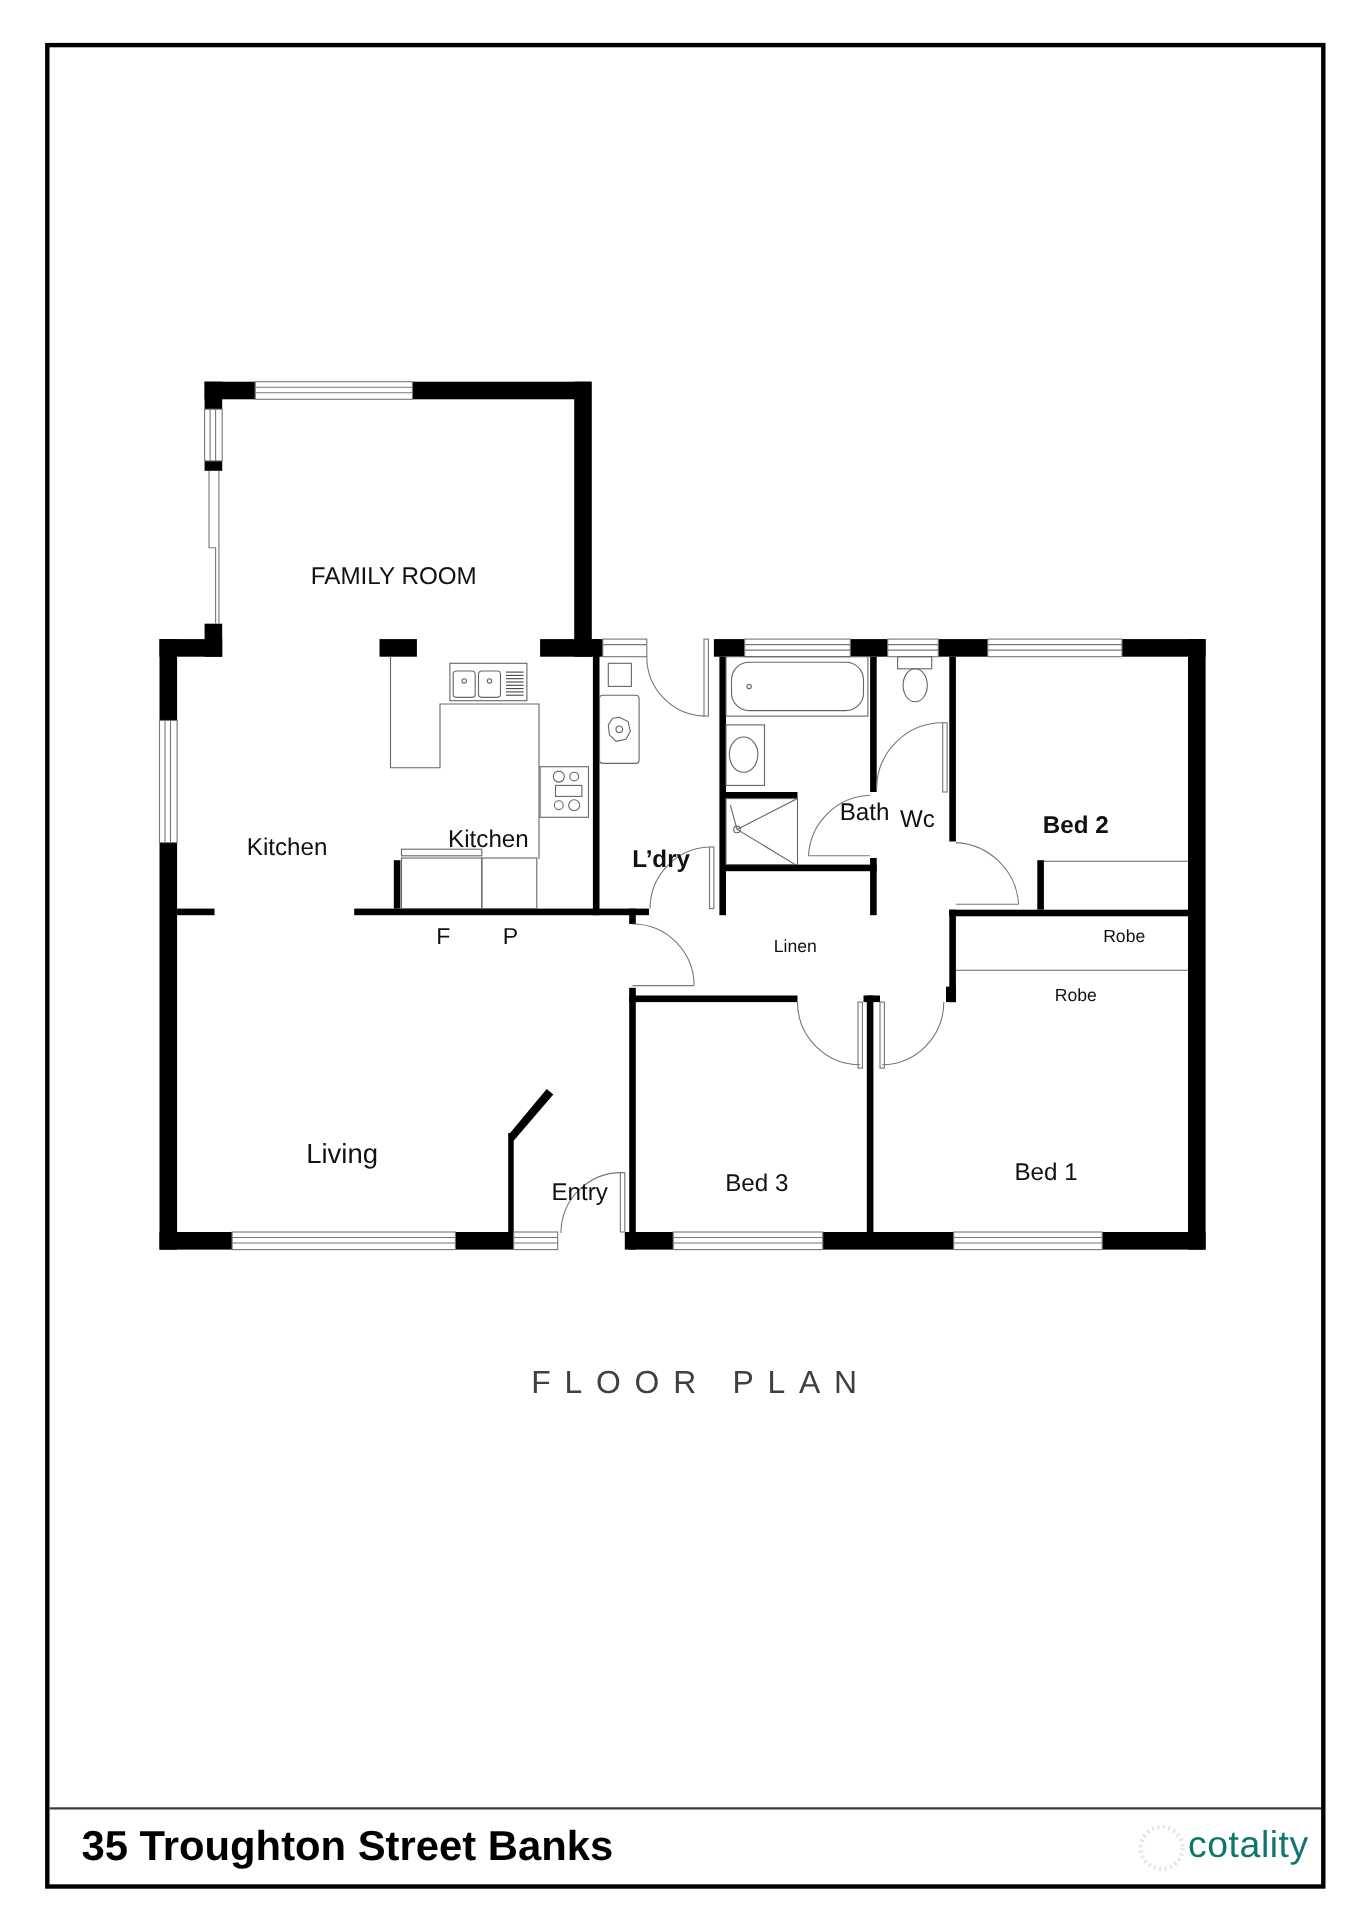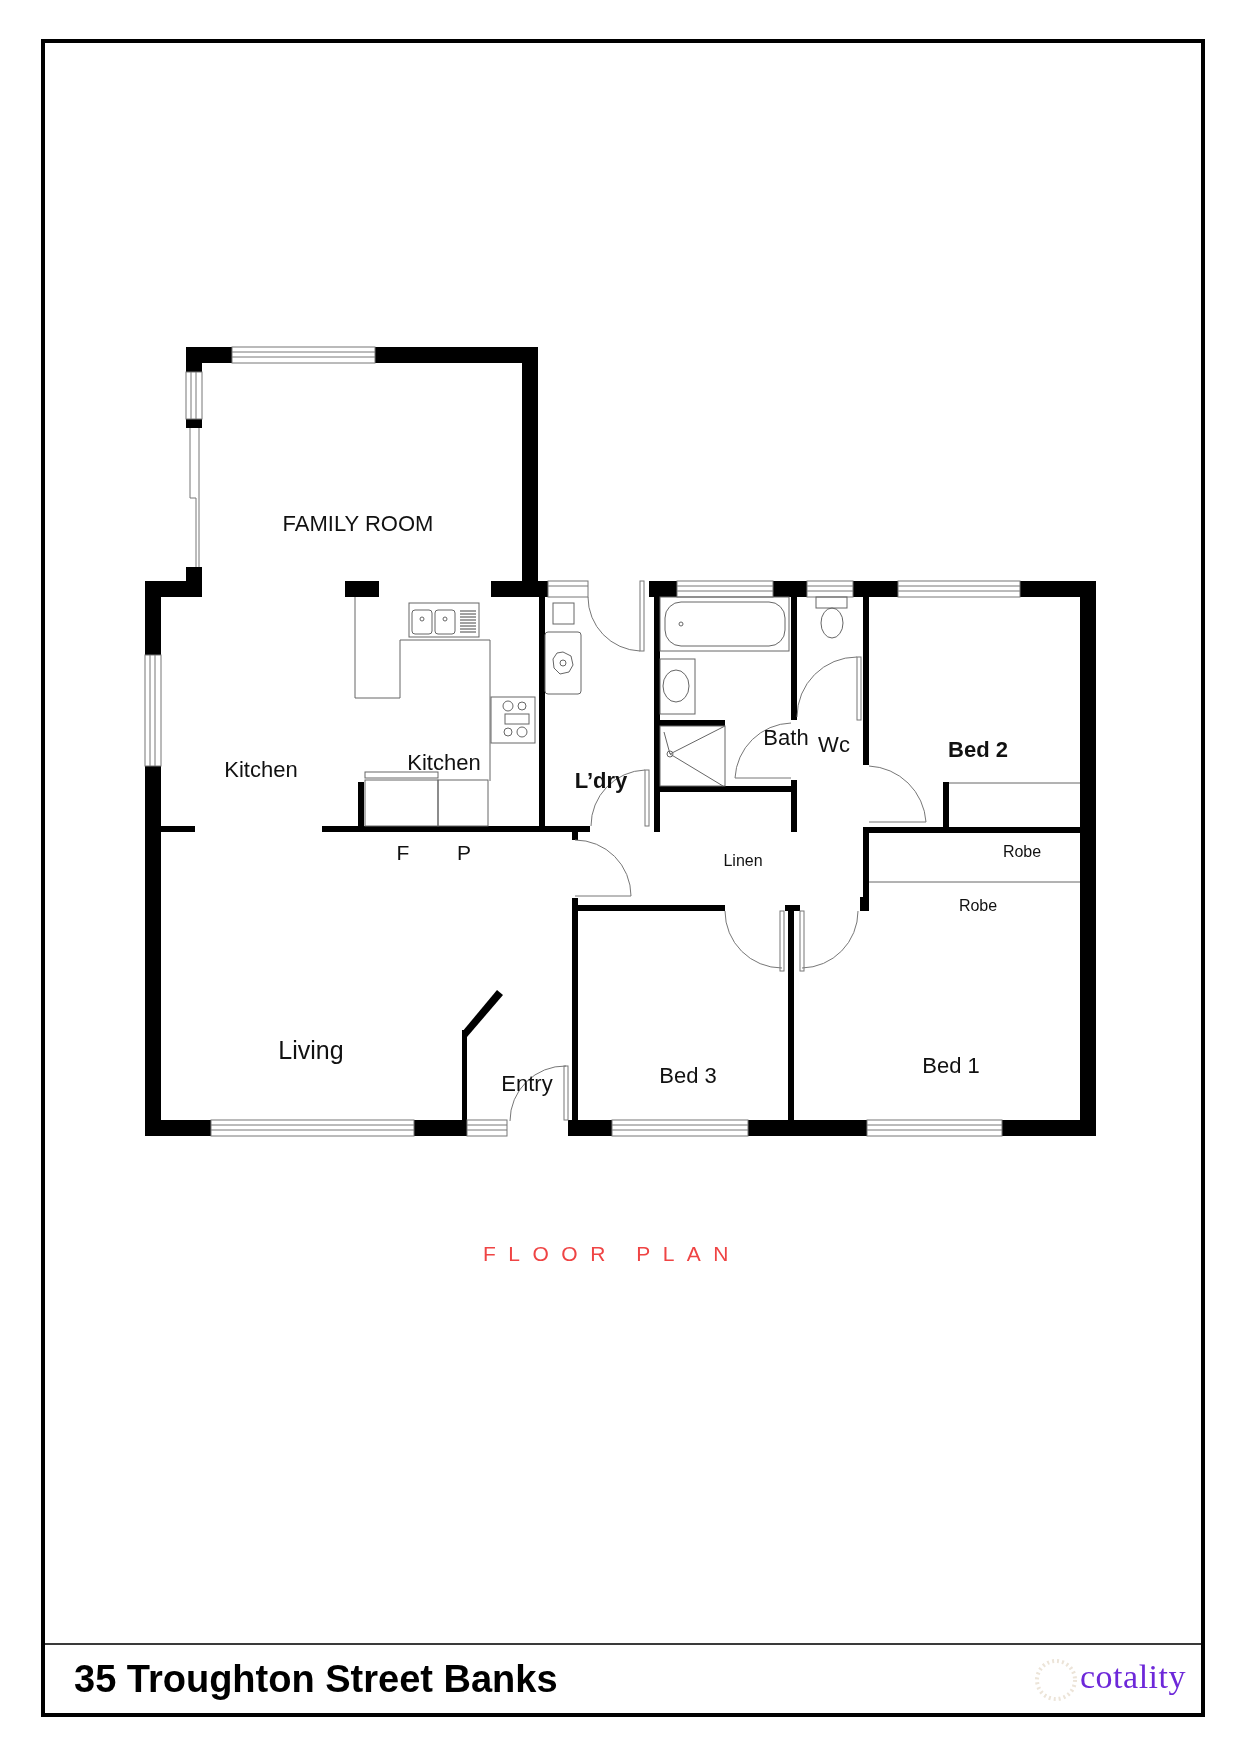--- a/index.html
+++ b/index.html
@@ -5,24 +5,24 @@
   html, body { margin: 0; padding: 0; background: #ffffff; }
   body { width: 1240px; height: 1753px; position: relative; overflow: hidden; font-family: "Liberation Sans", sans-serif; }
   .frame { position: absolute; left: 41px; top: 39px; width: 1156px; height: 1670px; border: 4px solid #000; box-sizing: content-box; }
   .footer-sep { position: absolute; left: 45px; top: 1643px; width: 1156px; height: 2px; background: #3a3a3a; }
   .plan { position: absolute; left: 0; top: 0; width: 1240px; height: 1753px; }
   .label { position: absolute; transform: translate(-50%, -50%); color: #111; white-space: nowrap; line-height: 1; margin-top: 47px; }
   .lbl-lg { font-size: 22px; }
   .lbl-md { font-size: 21px; }
   .lbl-sm { font-size: 17px; }
   .lbl-xs { font-size: 16px; }
-  .title { position: absolute; left: 483px; top: 1243px; font-size: 21px; letter-spacing: 12.5px; color: #ef4444; line-height: 1; }
+  .title { position: absolute; left: 483px; top: 1243px; font-size: 29px; letter-spacing: 12.5px; color: #404040; line-height: 1; }
   .address { position: absolute; left: 74px; top: 1660px; font-size: 38px; color: #000; line-height: 1; font-weight: bold; }
   .watermark { position: absolute; left: 1032px; top: 1656px; width: 168px; height: 48px; }
-  .watermark-text { position: absolute; left: 48px; top: 4px; font-size: 34px; color: #6d28d9; line-height: 1; letter-spacing: 0.5px; font-family: Liberation Serif, serif; }
+  .watermark-text { position: absolute; left: 48px; top: 4px; font-size: 34px; color: #0f766e; line-height: 1; letter-spacing: 0.5px; }
   .watermark-logo { position: absolute; left: 0; top: 0; }
 </style>
 </head>
 <body>
 
 <div class="frame"></div>
 <div class="footer-sep"></div>
 
 <svg class="plan" viewBox="0 0 1240 1753" xmlns="http://www.w3.org/2000/svg">
 
@@ -233,21 +233,21 @@
 </svg>
 
 <div class="label lbl-lg" style="left:358px; top:477px;">FAMILY ROOM</div>
 <div class="label lbl-lg" style="left:261px; top:723px;">Kitchen</div>
 <div class="label lbl-lg" style="left:444px; top:716px;">Kitchen</div>
 <div class="label lbl-md" style="left:403px; top:805px;">F</div>
 <div class="label lbl-md" style="left:464px; top:805px;">P</div>
 <div class="label lbl-lg" style="left:601px; top:734px;font-weight:bold;">L’dry</div>
 <div class="label lbl-lg" style="left:786px; top:691px;">Bath</div>
 <div class="label lbl-lg" style="left:834px; top:698px;">Wc</div>
-<div class="label lbl-xs" style="left:743px; top:814px;">Linen</div>
+<div class="label lbl-xs" style="left:723px; top:814px;">Linen</div>
 <div class="label lbl-lg" style="left:978px; top:703px;font-weight:bold;">Bed 2</div>
 <div class="label lbl-xs" style="left:1022px; top:805px;">Robe</div>
 <div class="label lbl-xs" style="left:978px; top:859px;">Robe</div>
 <div class="label lbl-sm" style="left:311px; top:1003px; font-size:25px;">Living</div>
 <div class="label lbl-lg" style="left:527px; top:1037px;">Entry</div>
 <div class="label lbl-lg" style="left:688px; top:1029px;">Bed 3</div>
 <div class="label lbl-lg" style="left:951px; top:1019px;">Bed 1</div>
 
 <div class="title">FLOOR PLAN</div>
 <div class="address">35 Troughton Street Banks</div>

